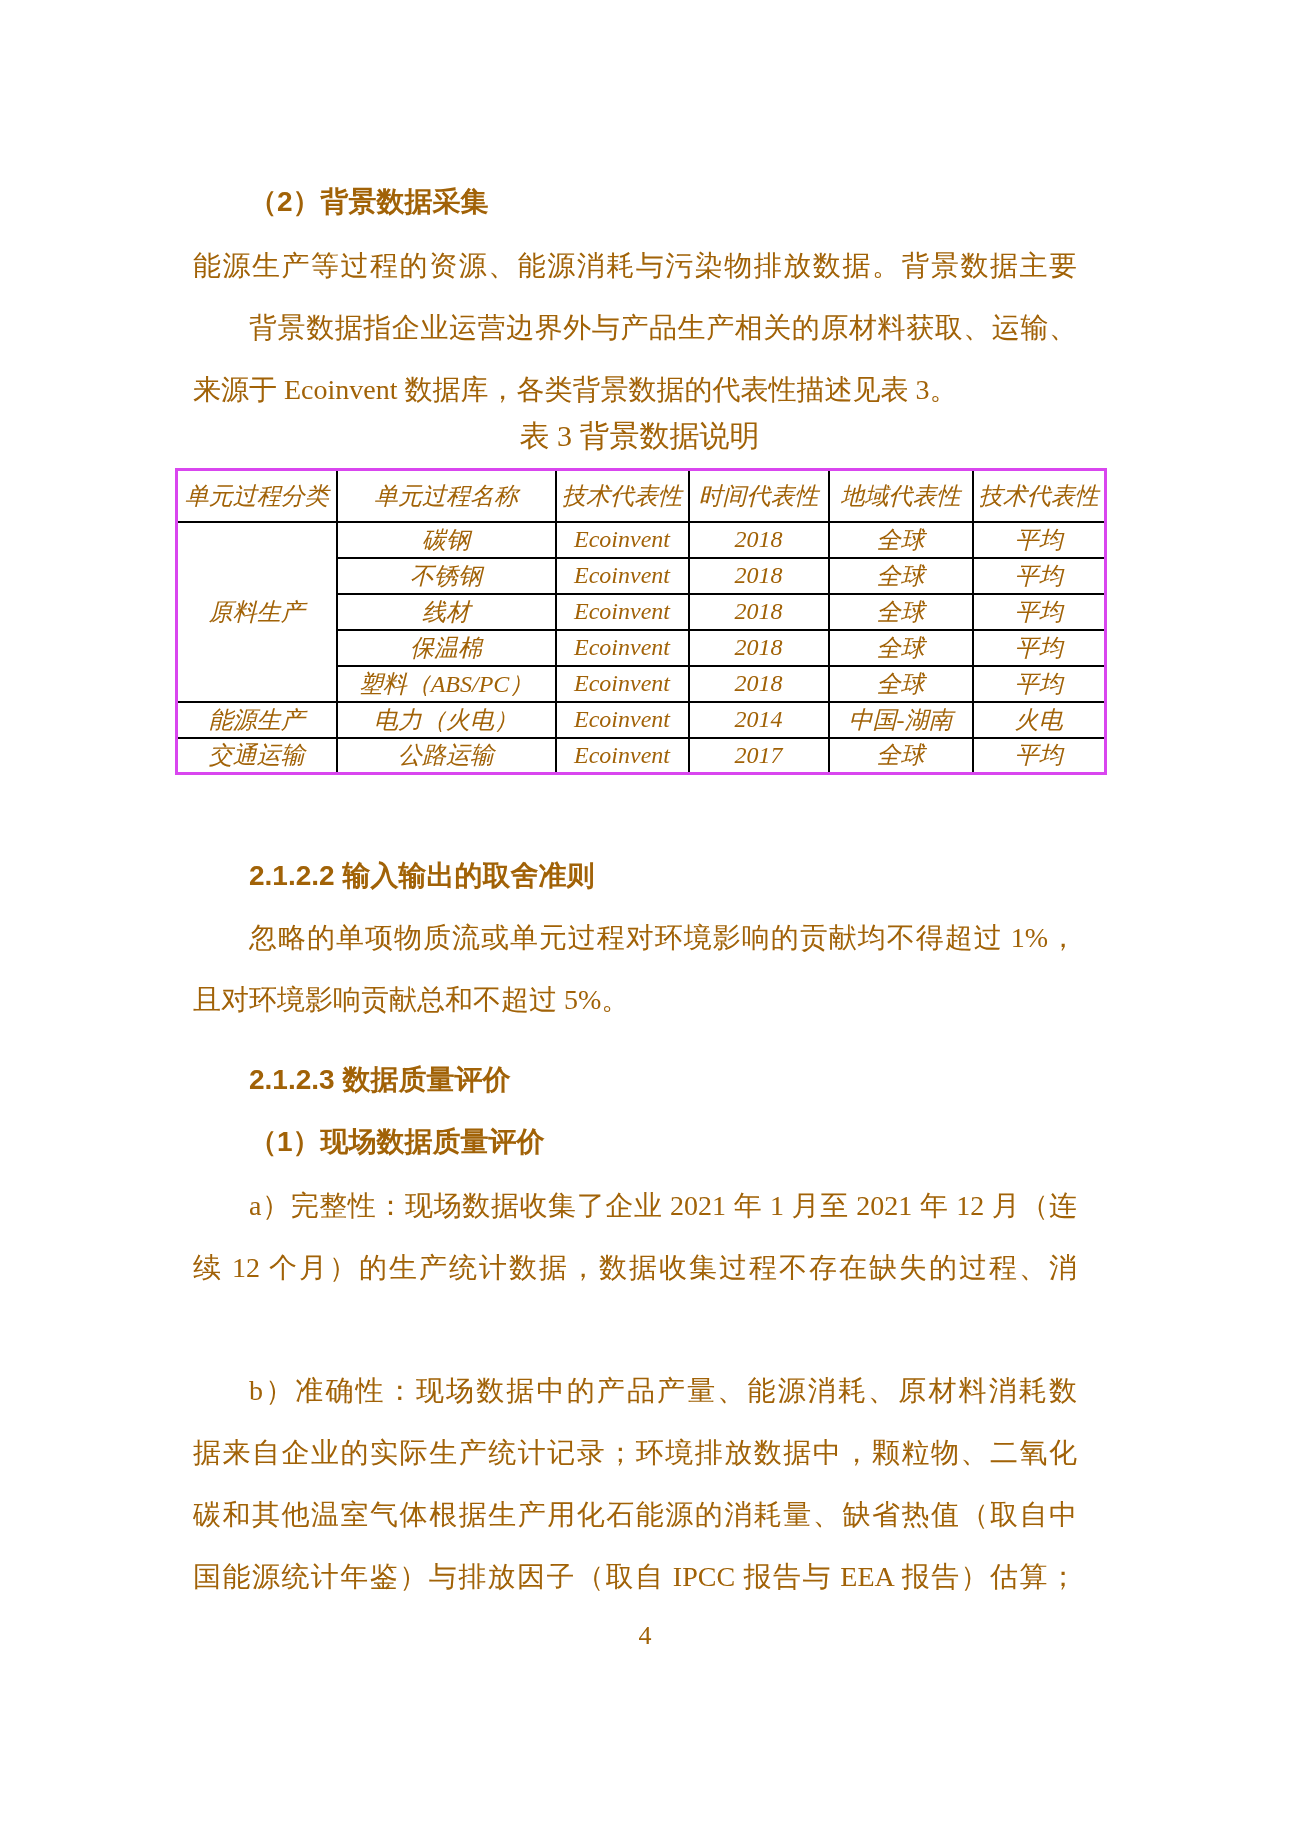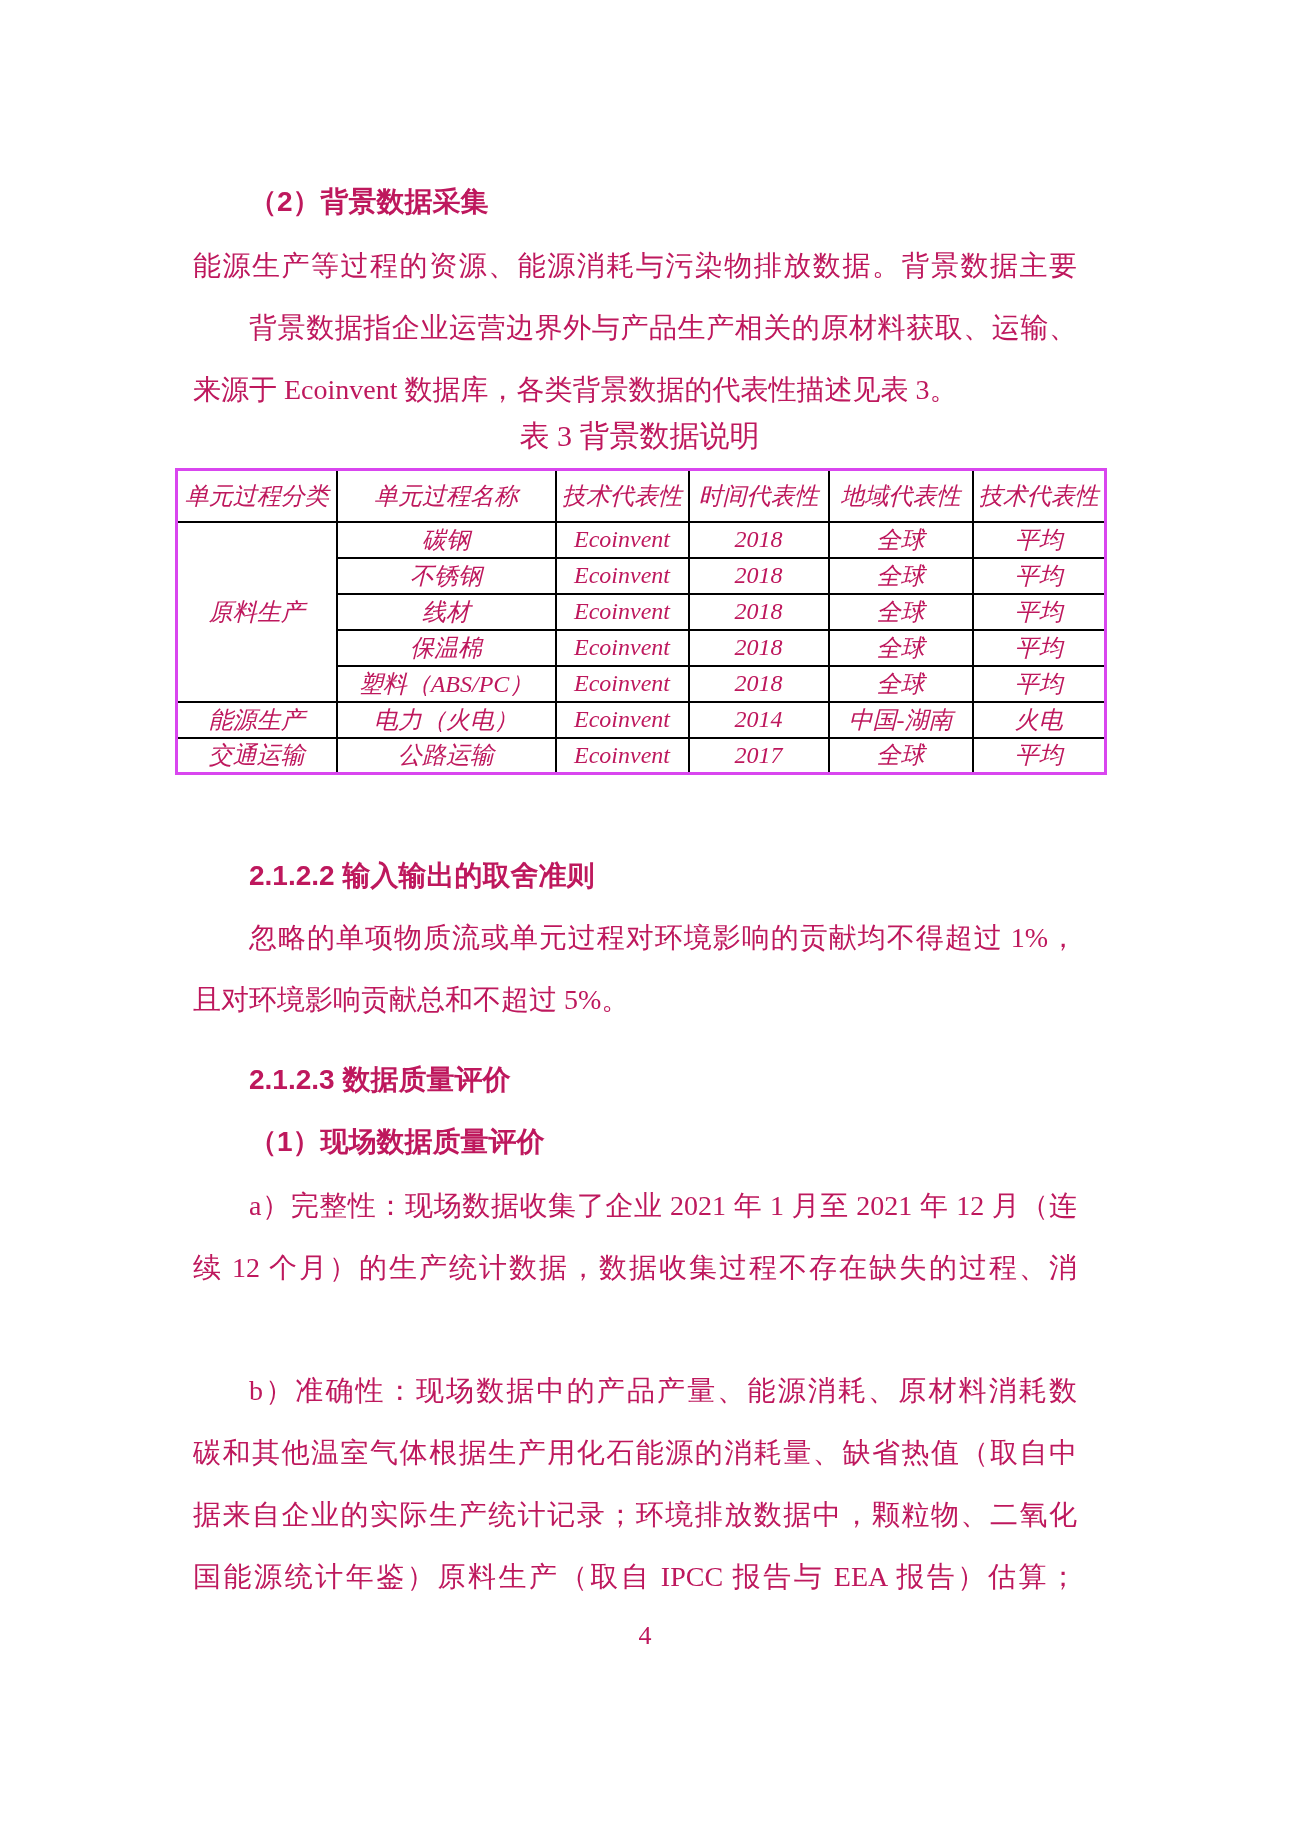--- a/index.html
+++ b/index.html
@@ -5,21 +5,21 @@
   html, body {
     margin: 0;
     padding: 0;
     background: #ffffff;
   }
   .page {
     position: relative;
     width: 1290px;
     height: 1825px;
     background: #ffffff;
-    color: #be185d;
+    color: #a16207;
     font-family: "Liberation Serif", "DejaVu Serif", serif;
     overflow: hidden;
   }
   .abs { position: absolute; }
 
   
   .doc-heading {
     left: 193px;
     width: 884px;
     font-family: "Liberation Sans", "DejaVu Sans", sans-serif;
@@ -182,20 +182,20 @@
 
   <div class="abs doc-heading" style="top:1125px;">（1）现场数据质量评价</div>
 
   <div class="abs doc-para" style="top:1175px;">
       <div class="line first">a）完整性：现场数据收集了企业 2021 年 1 月至 2021 年 12 月（连</div>
       <div class="line">续 12 个月）的生产统计数据，数据收集过程不存在缺失的过程、消</div>
     </div>
 
   <div class="abs doc-para" style="top:1360px;">
       <div class="line first">b）准确性：现场数据中的产品产量、能源消耗、原材料消耗数</div>
+      <div class="line">据来自企业的实际生产统计记录；环境排放数据中，颗粒物、二氧化</div>
       <div class="line">碳和其他温室气体根据生产用化石能源的消耗量、缺省热值（取自中</div>
-      <div class="line">据来自企业的实际生产统计记录；环境排放数据中，颗粒物、二氧化</div>
-      <div class="line">国能源统计年鉴）原料生产（取自 IPCC 报告与 EEA 报告）估算；</div>
+      <div class="line">国能源统计年鉴）与排放因子（取自 IPCC 报告与 EEA 报告）估算；</div>
     </div>
 
   <div class="abs page-number" style="top:1621px;">4</div>
 
 </div>
 
 </body></html>

